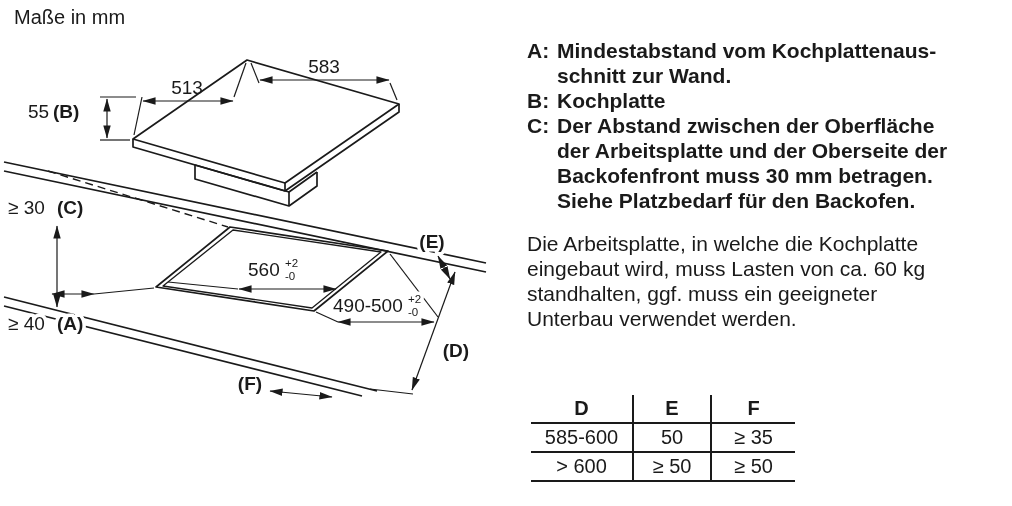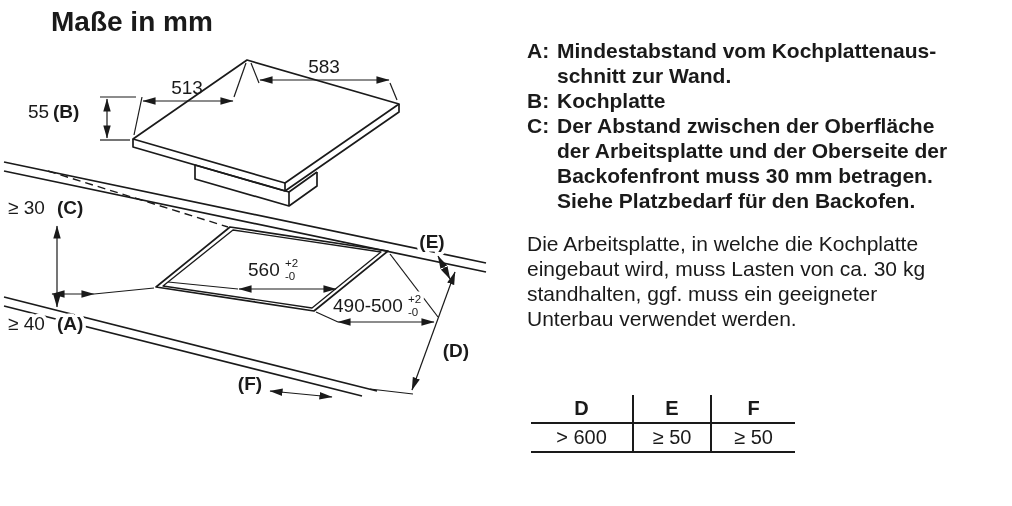--- a/index.html
+++ b/index.html
@@ -10,23 +10,22 @@
     width: 1012px;
     height: 506px;
     background: #ffffff;
     color: #1a1a1a;
     overflow: hidden;
   }
   .title {
     position: absolute;
     left: 14px;
     top: 6px;
-    font-size: 28px;
-    font-weight: 700;
-    margin-left: 37px;
+    font-size: 20px;
+    font-weight: 400;
   }
   svg.diagram { position: absolute; left: 0; top: 0; }
 
   
   .dt { font-family: "Liberation Sans", sans-serif; font-size: 19px; fill: #1a1a1a; }
   .dt-b { font-weight: bold; }
   .tol { font-size: 11.5px; }
   .halo { stroke: #ffffff; stroke-width: 7px; paint-order: stroke; stroke-linejoin: round; }
 
   
@@ -172,34 +171,39 @@
       <div class="legend-item">
         <span class="legend-key">C:</span>
         <span class="legend-text">Der Abstand zwischen der Oberfläche
 der Arbeitsplatte und der Oberseite der
 Backofenfront muss 30 mm betragen.
 Siehe Platzbedarf für den Backofen.</span>
       </div>
     </div>
 
     <p class="note">Die Arbeitsplatte, in welche die Kochplatte
-eingebaut wird, muss Lasten von ca. 30 kg
+eingebaut wird, muss Lasten von ca. 60 kg
 standhalten, ggf. muss ein geeigneter
 Unterbau verwendet werden.</p>
 
     <table class="dims-table">
       <thead>
         <tr>
           <th>D</th>
           <th>E</th>
           <th>F</th>
         </tr>
       </thead>
       <tbody>
         <tr>
+          <td>585-600</td>
+          <td>50</td>
+          <td>≥ 35</td>
+        </tr>
+        <tr>
           <td>&gt; 600</td>
           <td>≥ 50</td>
           <td>≥ 50</td>
         </tr>
       </tbody>
     </table>
 
   </div>
 </div>
 

